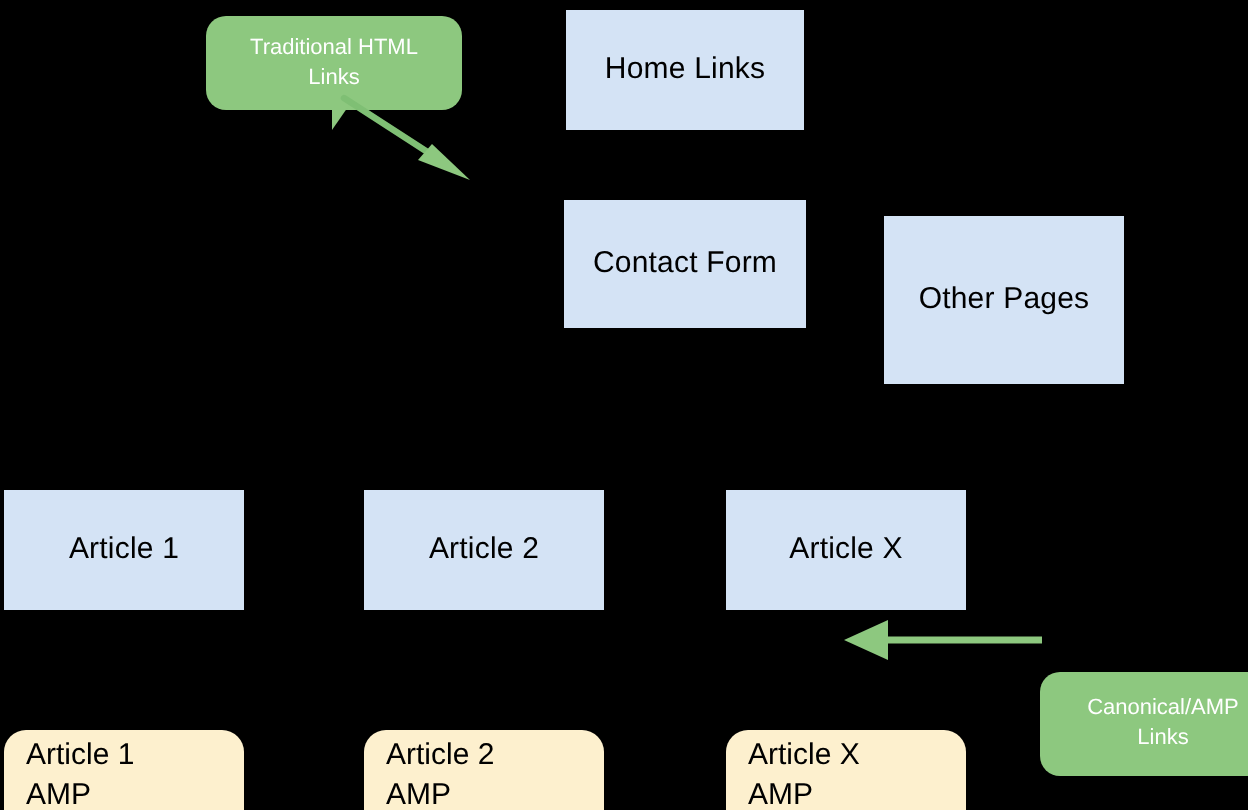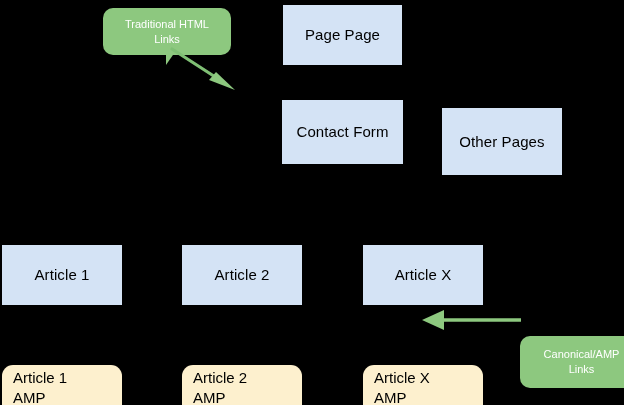--- a/index.html
+++ b/index.html
@@ -66,26 +66,26 @@
     width: 624px;
     height: 405px;
     pointer-events: none;
   }
 </style>
 </head>
 <body>
 
 <div id="canvas">
 
-  <div class="node page-box" style="left:283px; top:5px; width:119px; height:60px;">Page Page</div>
+  <div class="node page-box" style="left:283px; top:5px; width:119px; height:60px;">Home Links</div>
 
 
   <div class="node page-box" style="left:282px; top:100px; width:121px; height:64px;">Contact Form</div>
 
-  <div class="node page-box" style="left:442px; top:108px; width:120px; height:67px;">Other Pages</div>
+  <div class="node page-box" style="left:442px; top:108px; width:120px; height:84px;">Other Pages</div>
 
   <div class="node page-box" style="left:2px; top:245px; width:120px; height:60px;">Article 1</div>
 
   <div class="node page-box" style="left:182px; top:245px; width:120px; height:60px;">Article 2</div>
 
   <div class="node page-box" style="left:363px; top:245px; width:120px; height:60px;">Article X</div>
 
   <div class="node amp-box" style="left:2px; top:365px; width:120px; height:66px;">Article 1
 AMP
 Counterpart</div>

